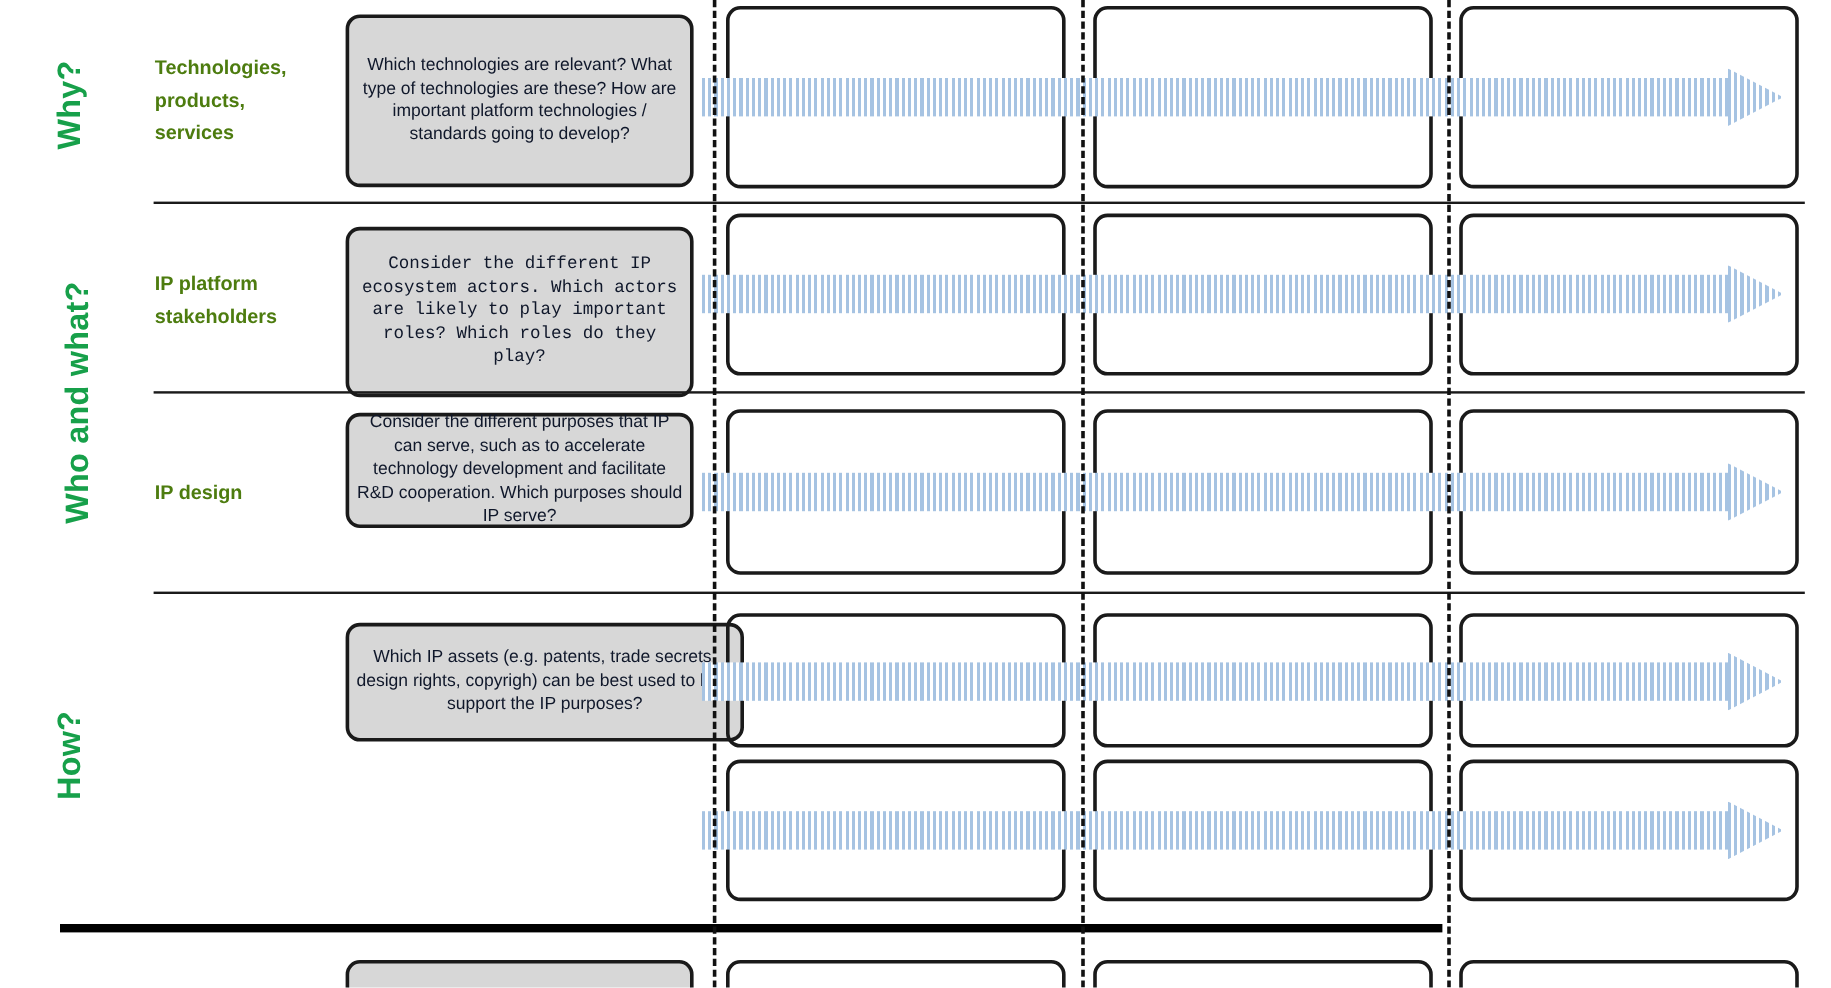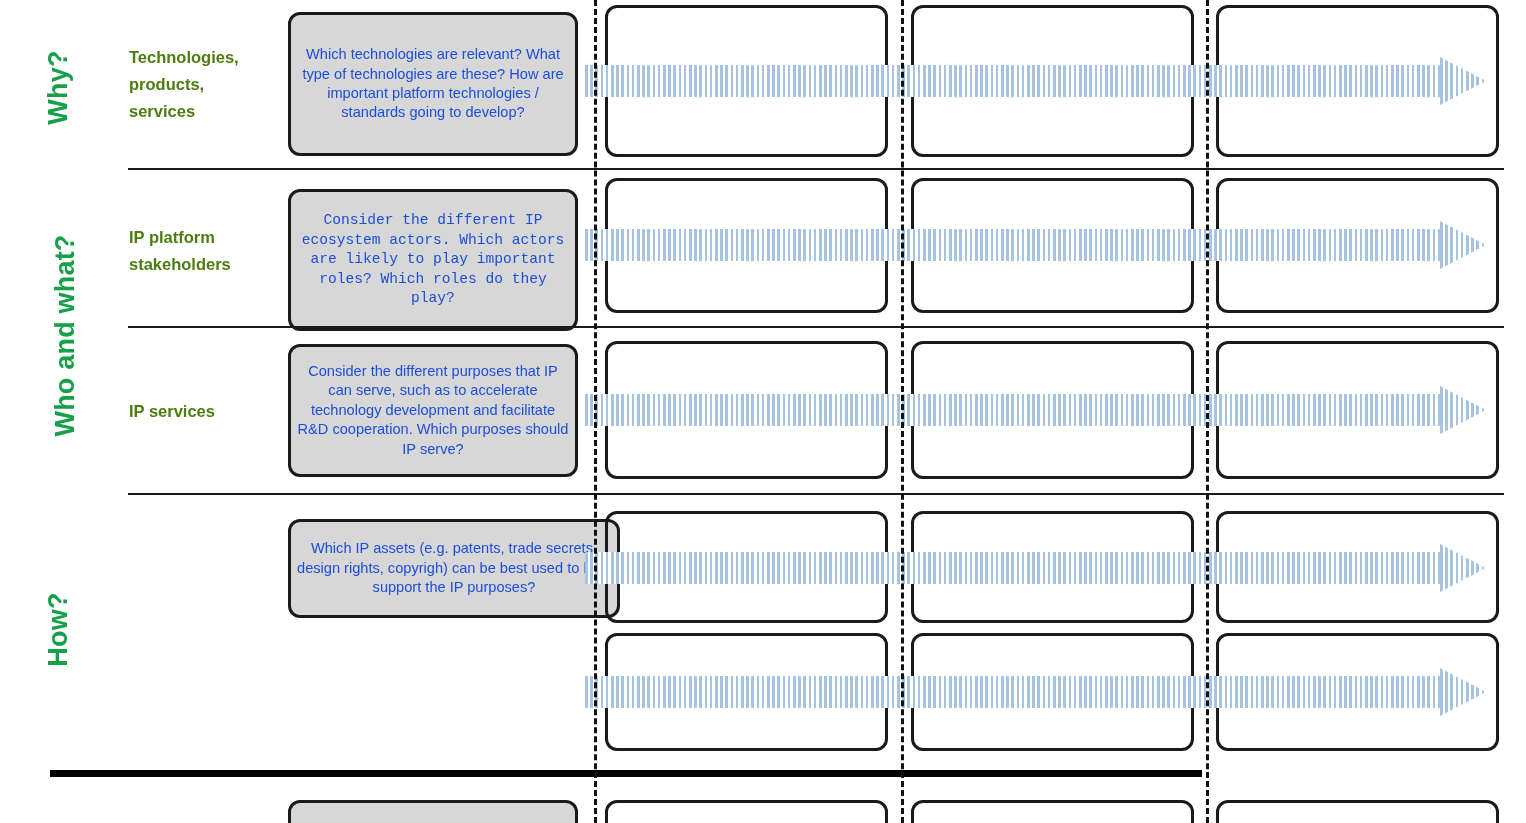--- a/index.html
+++ b/index.html
@@ -34,21 +34,21 @@
     white-space:pre-line;
   }
 
   
   .qbox{
     position:absolute;
     background:#d7d7d7;
     border:3px solid #1a1a1a;
     border-radius:12px;
     box-sizing:border-box;
-    color:#1d4ed8;
+    color:#0f172a;
     font-size:14.6px;
     line-height:19.4px;
     text-align:center;
     display:flex;
     align-items:center;
     justify-content:center;
     padding:4px 5px;
   }
   .qbox span{display:block;width:100%;}
 
@@ -117,21 +117,21 @@
 
   <div class="band-label" style="left:-6px; top:614px; width:128px;">How?</div>
 
   <div class="row-title" style="top:44px;">Technologies,
 products,
 services</div>
 
   <div class="row-title" style="top:224px;">IP platform
 stakeholders</div>
 
-  <div class="row-title" style="top:398px;">IP services</div>
+  <div class="row-title" style="top:398px;">IP design</div>
 
 
   <div class="qbox" style="left:288px; top:12px; width:290px; height:144px;">
     <span>Which technologies are relevant? What type of technologies are these? How are important platform technologies / standards going to develop?</span>
   </div>
   <div class="abox" style="left:605px; top:5px; width:283px; height:152px;"></div>
   <div class="abox" style="left:911px; top:5px; width:283px; height:152px;"></div>
   <div class="abox" style="left:1216px; top:5px; width:283px; height:152px;"></div>
 
   <div class="arrow-band" style="left:585px; top:57px; width:900px;">
@@ -148,21 +148,21 @@
   <div class="abox" style="left:911px; top:178px; width:283px; height:135px;"></div>
   <div class="abox" style="left:1216px; top:178px; width:283px; height:135px;"></div>
 
   <div class="arrow-band" style="left:585px; top:221px; width:900px;">
     <div class="arrow-shaft" style="width:862px;"></div>
     <div class="arrow-head" style="left:855px;"></div>
   </div>
 
   <div class="hsep" style="left:128px; top:326px; width:1376px;"></div>
 
-  <div class="qbox" style="left:288px; top:344px; width:290px; height:133px;">
+  <div class="qbox" style="left:288px; top:344px; width:290px; height:96px;">
     <span>Consider the different purposes that IP can serve, such as to accelerate technology development and facilitate R&amp;D cooperation. Which purposes should IP serve?</span>
   </div>
   <div class="abox" style="left:605px; top:341px; width:283px; height:138px;"></div>
   <div class="abox" style="left:911px; top:341px; width:283px; height:138px;"></div>
   <div class="abox" style="left:1216px; top:341px; width:283px; height:138px;"></div>
 
   <div class="arrow-band" style="left:585px; top:386px; width:900px;">
     <div class="arrow-shaft" style="width:862px;"></div>
     <div class="arrow-head" style="left:855px;"></div>
   </div>

